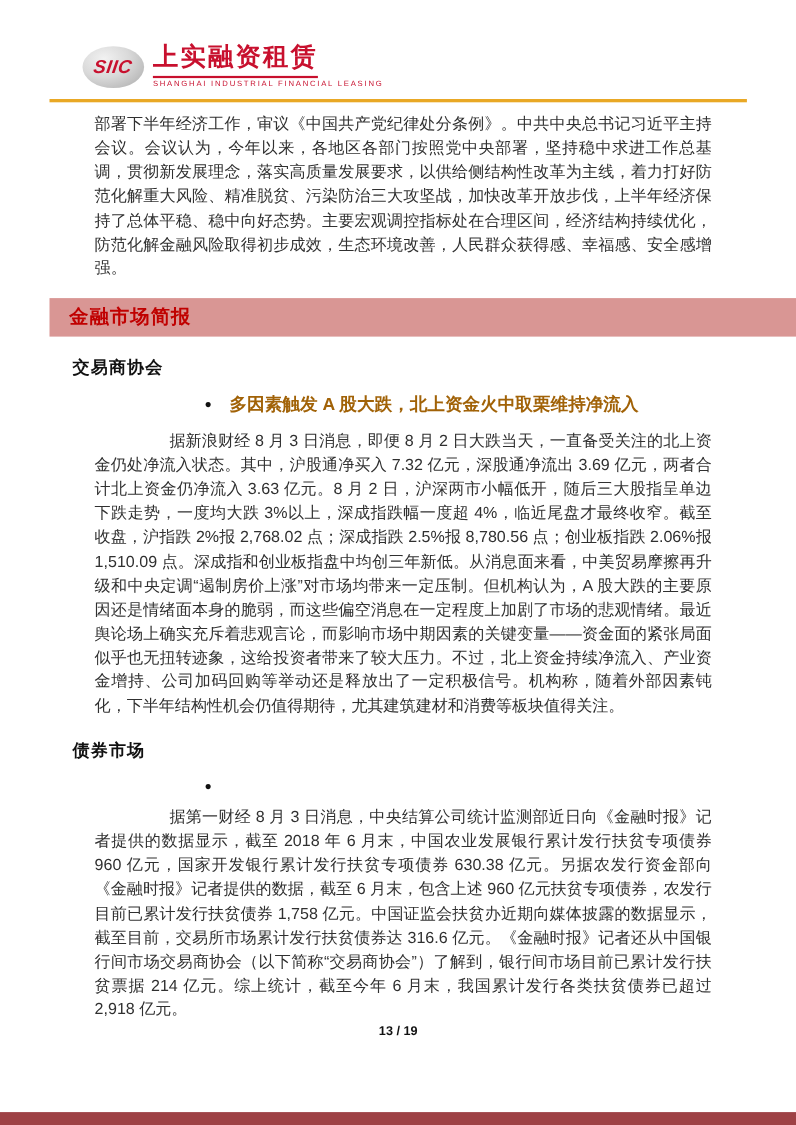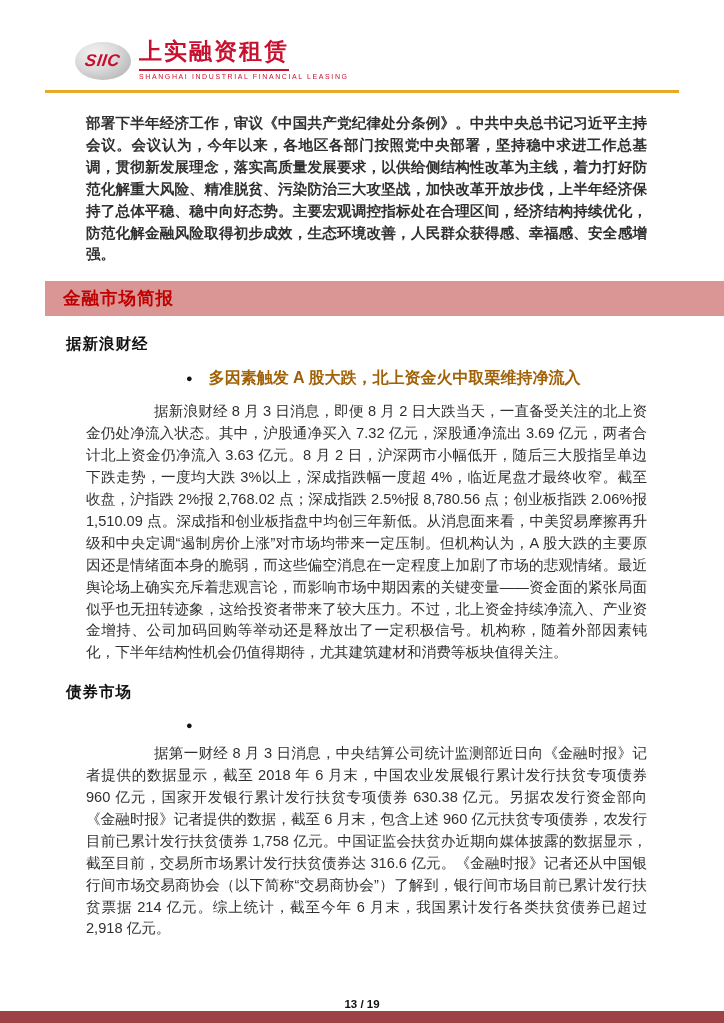--- a/index.html
+++ b/index.html
@@ -67,21 +67,21 @@
 
   
   .body-text {
     margin-left: 41px;
     width: 561px;
     font-size: 14.6px;
     line-height: 21.9px;
     text-align: justify;
     color: #303030;
   }
-  .intro { margin-top: 20px; font-weight: bold; }
+  .intro { margin-top: 10px; }
   .indented { text-indent: 68px; }
 
   
   .banner {
     margin-top: 15px;
     width: 713px;
     background: #d99694;
     padding: 5px 0 6px 18px;
   }
   .banner-title {
@@ -115,21 +115,21 @@
     font-weight: bold;
     color: #a16207;
   }
   .sec2-heading { }
   .sec2-bullet { margin-top: 17px; }
 
   
   .page-number {
     position: absolute;
     left: 0; right: 0;
-    top: 998px;
+    top: 932px;
     text-align: center;
     font-size: 11.5px;
     font-weight: bold;
     color: #111111;
   }
   .footer-bar {
     position: absolute;
     left: 0; right: 0; bottom: 0;
     height: 12px;
     background: #9e4145;
@@ -151,21 +151,21 @@
       </div>
     </div>
     <div class="gold-rule"></div>
 
     <p class="body-text intro">部署下半年经济工作，审议《中国共产党纪律处分条例》。中共中央总书记习近平主持会议。会议认为，今年以来，各地区各部门按照党中央部署，坚持稳中求进工作总基调，贯彻新发展理念，落实高质量发展要求，以供给侧结构性改革为主线，着力打好防范化解重大风险、精准脱贫、污染防治三大攻坚战，加快改革开放步伐，上半年经济保持了总体平稳、稳中向好态势。主要宏观调控指标处在合理区间，经济结构持续优化，防范化解金融风险取得初步成效，生态环境改善，人民群众获得感、幸福感、安全感增强。</p>
 
     <div class="banner">
       <span class="banner-title">金融市场简报</span>
     </div>
 
-    <div class="section-heading">据新浪财经</div>
+    <div class="section-heading">交易商协会</div>
     <div class="bullet-line">
       <span class="bullet-dot">●</span>
       <span class="bullet-title">多因素触发 A 股大跌，北上资金火中取栗维持净流入</span>
     </div>
     <p class="body-text indented">据新浪财经 8 月 3 日消息，即便 8 月 2 日大跌当天，一直备受关注的北上资金仍处净流入状态。其中，沪股通净买入 7.32 亿元，深股通净流出 3.69 亿元，两者合计北上资金仍净流入 3.63 亿元。8 月 2 日，沪深两市小幅低开，随后三大股指呈单边下跌走势，一度均大跌 3%以上，深成指跌幅一度超 4%，临近尾盘才最终收窄。截至收盘，沪指跌 2%报 2,768.02 点；深成指跌 2.5%报 8,780.56 点；创业板指跌 2.06%报 1,510.09 点。深成指和创业板指盘中均创三年新低。从消息面来看，中美贸易摩擦再升级和中央定调“遏制房价上涨”对市场均带来一定压制。但机构认为，A 股大跌的主要原因还是情绪面本身的脆弱，而这些偏空消息在一定程度上加剧了市场的悲观情绪。最近舆论场上确实充斥着悲观言论，而影响市场中期因素的关键变量——资金面的紧张局面似乎也无扭转迹象，这给投资者带来了较大压力。不过，北上资金持续净流入、产业资金增持、公司加码回购等举动还是释放出了一定积极信号。机构称，随着外部因素钝化，下半年结构性机会仍值得期待，尤其建筑建材和消费等板块值得关注。</p>
 
     <div class="section-heading sec2-heading">债券市场</div>
     <div class="bullet-line sec2-bullet">
       <span class="bullet-dot">●</span>
     </div>

